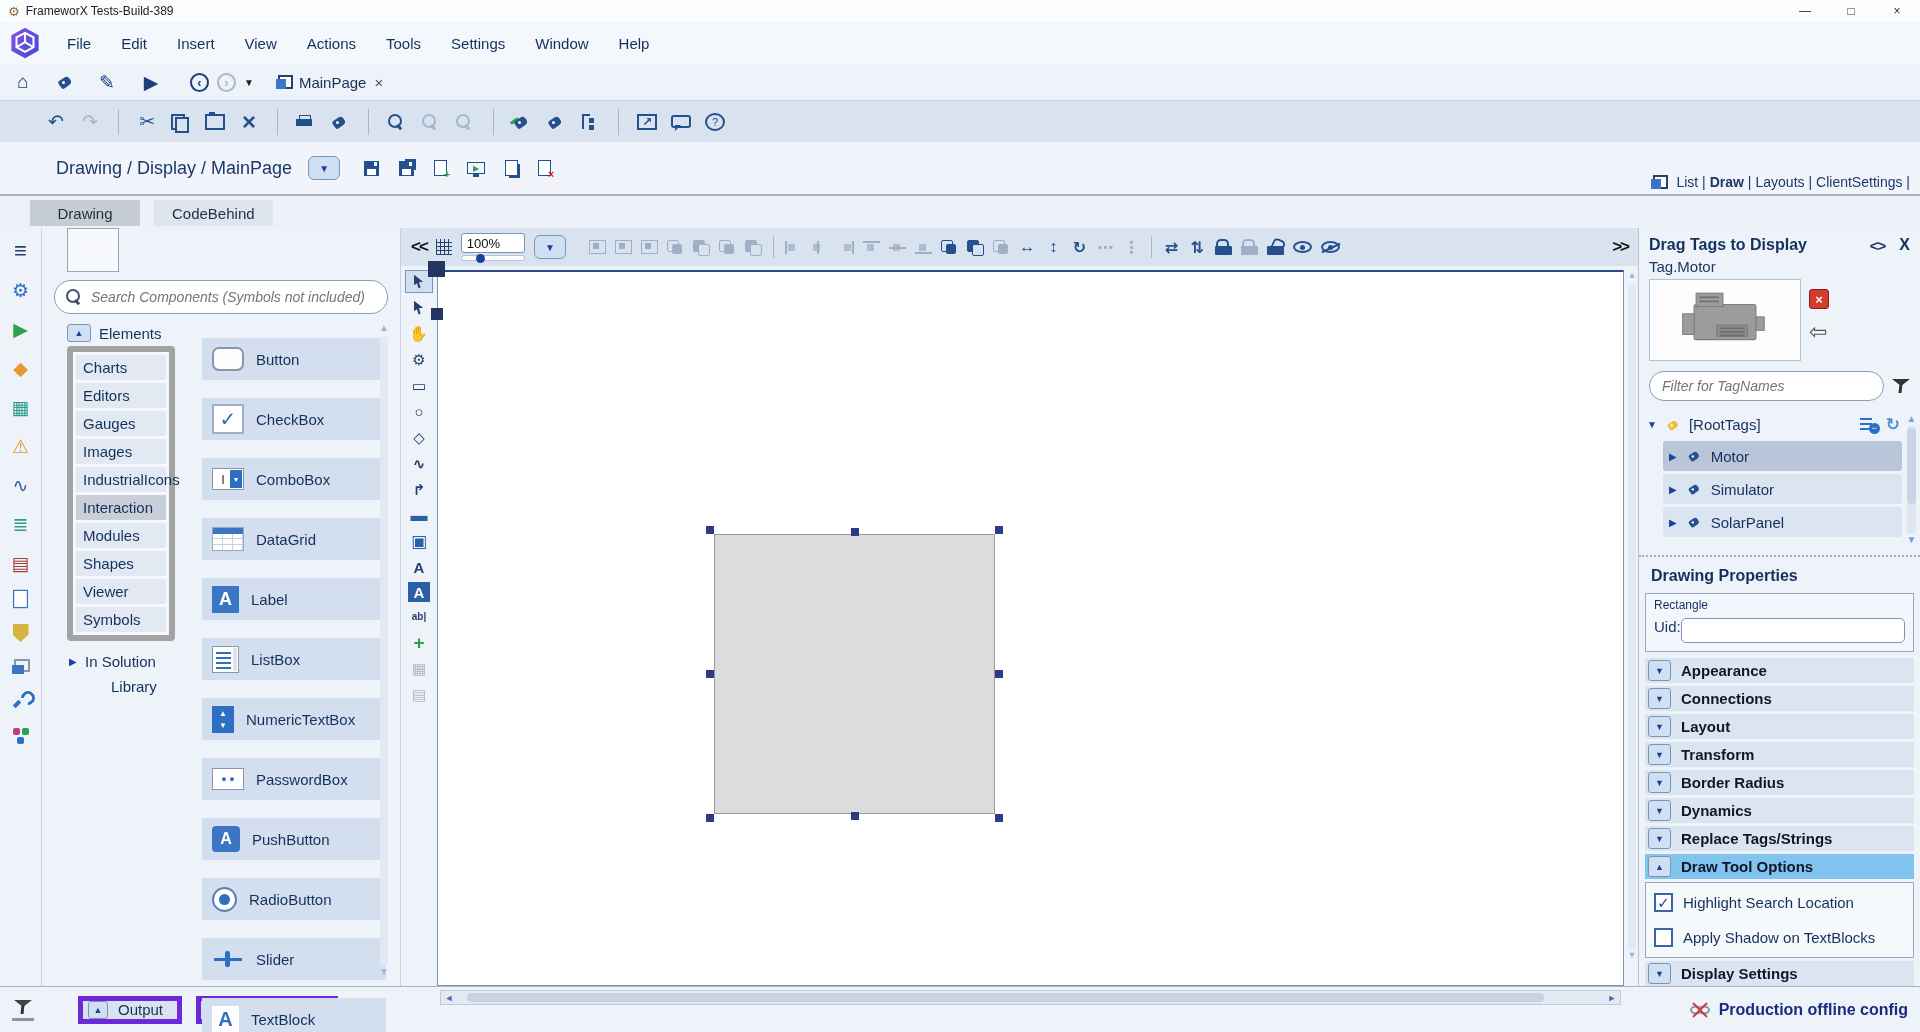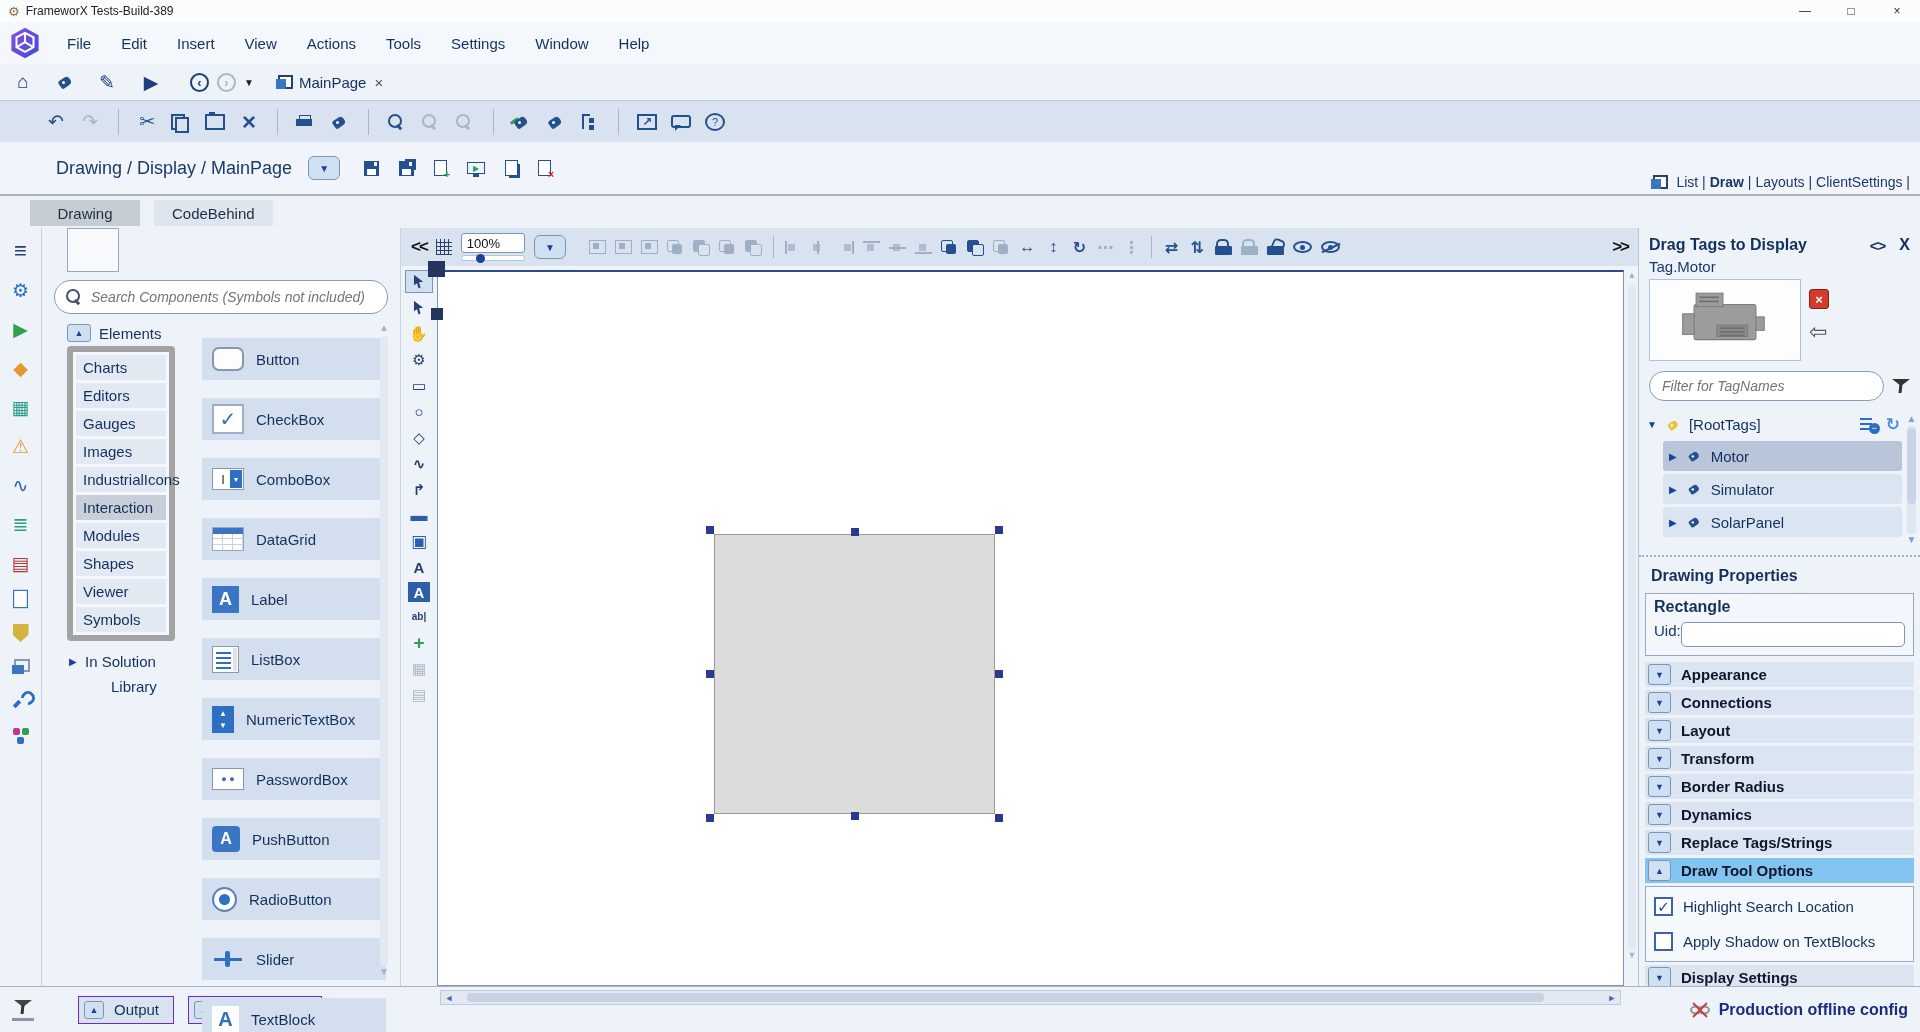--- a/index.html
+++ b/index.html
@@ -264,42 +264,42 @@
   .tag-row .exp{color:#1d3fa0;font-size:10px}
   .tag-label{font-size:15px;color:#14305c}
   .tree-scroll{position:absolute;right:2px;top:6px;bottom:8px;width:13px;display:flex;flex-direction:column;align-items:center}
   .tree-scroll .sa{color:#7aa0e0;font-size:10px;height:13px}
   .tree-scroll .track{flex:1;width:9px;background:#dfe6f0;border-radius:4px;position:relative}
   .tree-scroll .thumb{position:absolute;left:0;right:0;top:2px;height:70%;background:#c9d5e6;border-radius:4px}
 
   .props{flex:1;display:flex;flex-direction:column;padding:0 6px;min-height:0}
   .props-title{font-size:16px;font-weight:bold;color:#14305c;padding:10px 6px 8px 6px}
   .uid-box{border:1px solid #97a9c4;padding:4px 8px 8px 8px;background:#f3f6fb}
-  .el-type{font-size:16px;font-weight:bold;color:#14305c;margin-bottom:6px}
+  .el-type{font-size:12px;font-weight:normal;color:#14305c;margin-bottom:6px}
   .uid-row{display:flex;align-items:flex-start;gap:0}
   .uid-row label{font-size:15px;color:#1c3868}
   .uid-row input{flex:1;height:25px;border:1px solid #7d94b8;border-radius:5px;background:#fff;font-family:inherit}
   .sections{margin-top:6px;display:flex;flex-direction:column;gap:3px}
   .sec{height:25px;background:#dbe5f2;display:flex;align-items:center;gap:10px;padding:0 3px}
   .sec .dd{width:23px;height:21px;border:1px solid #7d94b8;background:#cfe0f2;border-radius:3px;color:#1d3fa0;font-size:9px;display:flex;align-items:center;justify-content:center}
   .sec .dd::after{content:"▼"}
   .sec .lbl{font-size:15px;font-weight:bold;color:#0f172a}
   .sec.active{background:#82c4ef}
   .sec.active .dd::after{content:"▲"}
   .optbox{border:1px solid #97a9c4;background:#f6f9fc;padding:10px 8px;display:flex;flex-direction:column;gap:16px}
   .opt{display:flex;align-items:center;gap:10px}
   .cb{width:19px;height:19px;border:2px solid #3b63a8;background:#fff;display:flex;align-items:center;justify-content:center;font-size:15px;font-weight:bold;color:#1d3fa0}
   .cb.checked::after{content:"✓"}
   .opt .lbl{font-size:15px;color:#14305c}
 
   
   .statusbar{height:46px;border-top:1px solid #aab4c2;display:flex;align-items:center;padding:0 12px;gap:10px;flex:none;background:#eef2f9}
   .sb-funnel{display:flex;flex-direction:column;align-items:center;gap:3px;margin-right:34px}
   .sb-funnel .bar{width:22px;height:3px;background:#8a94a2}
-  .sb-panel{height:28px;border:1px solid #6d28d9;background:#d9e3f0;display:flex;align-items:center;gap:10px;padding:0 14px 0 5px}
+  .sb-panel{height:28px;border:5px solid #6d28d9;background:#d9e3f0;display:flex;align-items:center;gap:10px;padding:0 14px 0 5px}
   .sb-panel .mini{width:20px;height:18px;border:1px solid #7d94b8;background:#cfe0f2;border-radius:3px;color:#1d3fa0;font-size:9px;display:flex;align-items:center;justify-content:center}
   .sb-panel .mini::after{content:"▲"}
   .sb-panel .lbl{font-size:15px;color:#14305c}
   .sb-status{margin-left:auto;display:flex;align-items:center;gap:8px;font-size:16px;font-weight:bold;color:#1a2a7e}
 </style>
 </head>
 <body>
 
 <div class="app">
 

